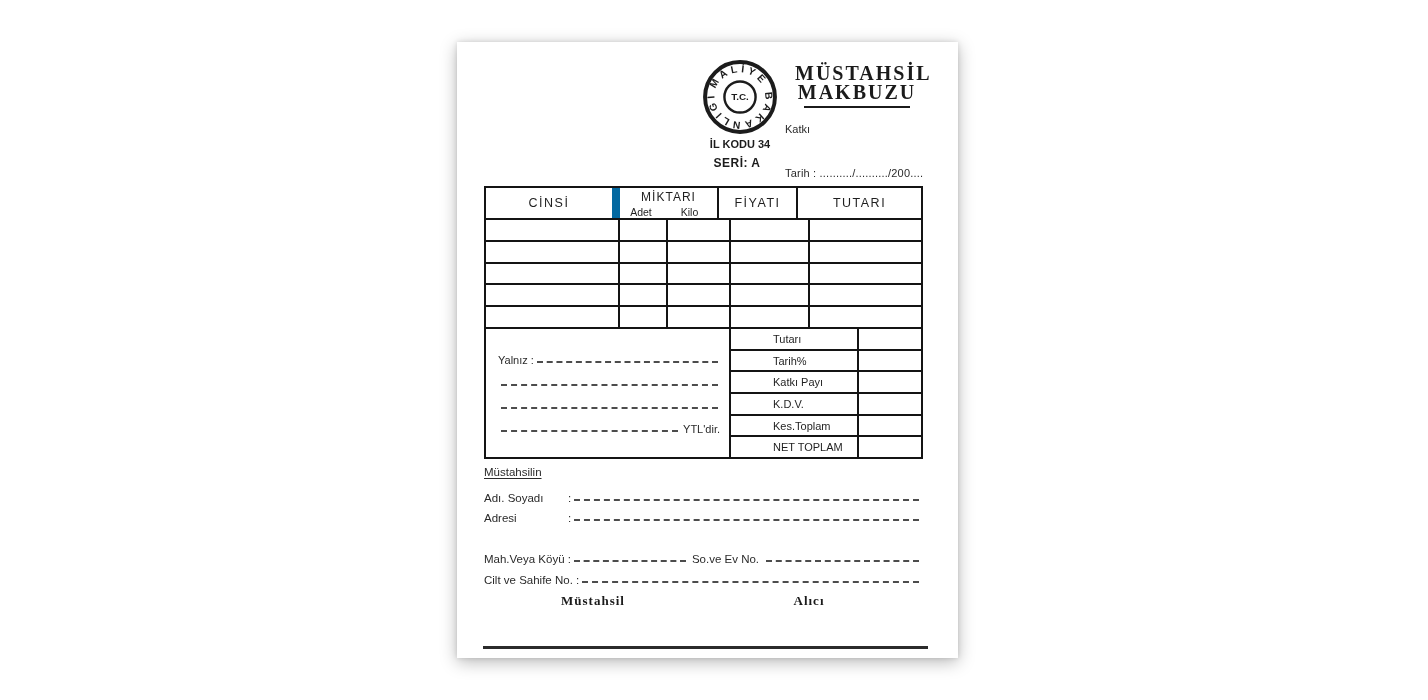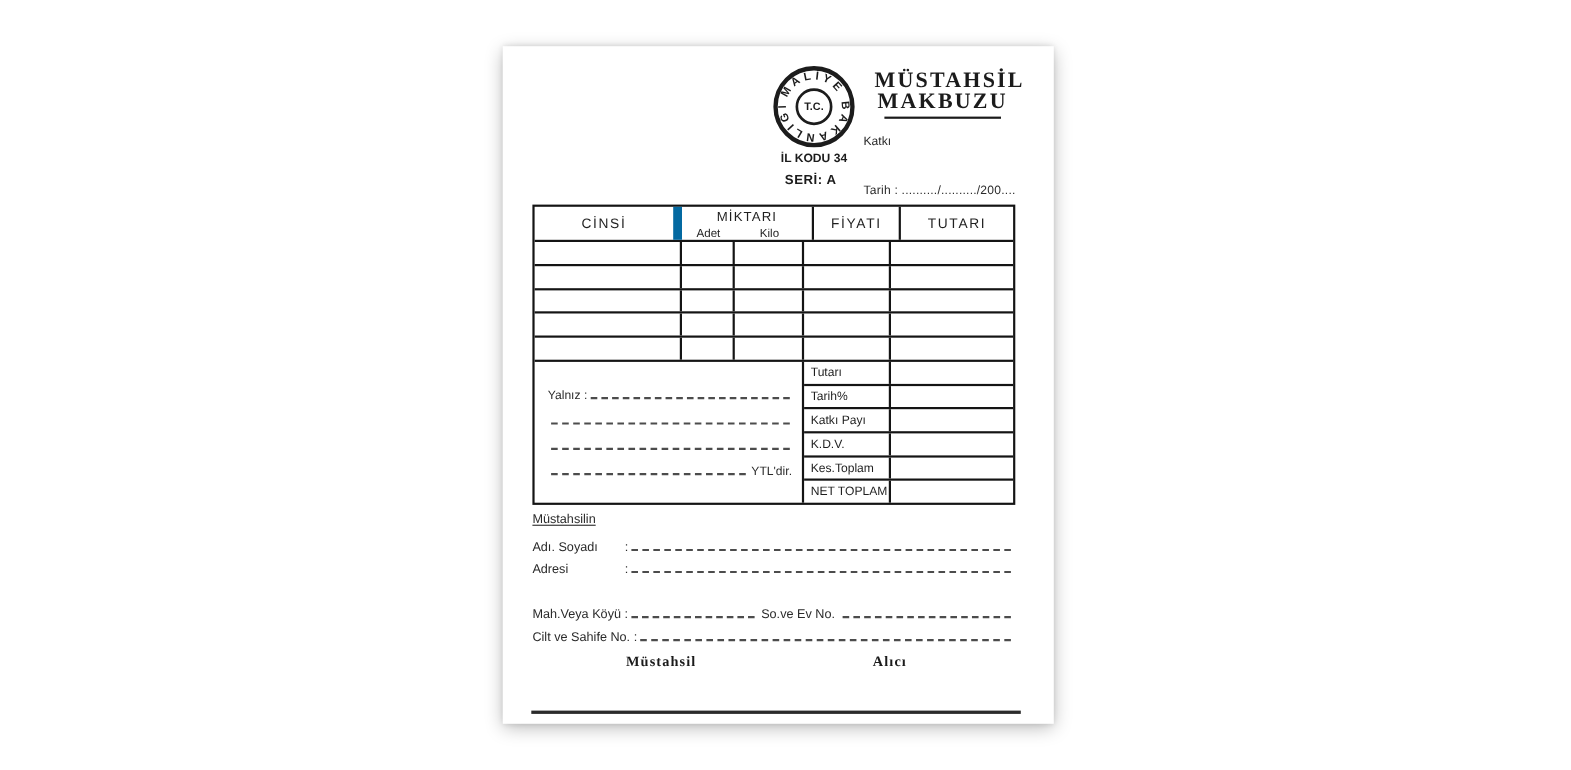--- a/index.html
+++ b/index.html
@@ -36,21 +36,21 @@
   
   .form-table{
     left:27px;top:144px;width:439px;height:273px;
     border:2px solid #141414;box-sizing:border-box;
     display:flex;flex-direction:column;background:#fff;
   }
   .t-header{display:flex;height:32px;flex:0 0 32px;border-bottom:2px solid #141414;box-sizing:border-box;}
   .th{box-sizing:border-box;display:flex;align-items:center;justify-content:center;
       font-size:12.5px;letter-spacing:1.5px;color:#1f1f1f;}
   .th-cinsi{width:134px;border-right:8px solid #0369a1;}
-  .th-miktari{width:120px;border-right:2px solid #141414;flex-direction:column;justify-content:flex-end;padding-top:2px;letter-spacing:1px;font-size:12px;}
+  .th-miktari{width:99px;border-right:2px solid #141414;flex-direction:column;justify-content:flex-end;padding-top:2px;letter-spacing:1px;font-size:12px;}
   .th-sub{display:flex;width:100%;font-size:10.5px;letter-spacing:0;margin-top:2px;}
   .th-sub span{display:block;text-align:center;}
   .th-sub .sub-adet{width:48px;}
   .th-sub .sub-kilo{width:63px;}
   .th-fiyati{width:79px;border-right:2px solid #141414;text-align:center;}
   .th-tutari{flex:1;}
   .data-rows{display:flex;flex-direction:column;flex:0 0 109px;}
   .d-row{display:flex;flex:1;border-bottom:2px solid #141414;box-sizing:border-box;}
   .d-cell{box-sizing:border-box;border-right:2px solid #141414;}
   .dc-cinsi{width:134px;}
@@ -61,37 +61,37 @@
 
   .t-bottom{display:flex;flex:1;}
   .yalniz-cell{width:245px;box-sizing:border-box;border-right:2px solid #141414;
                padding:14px 9px 8px 12px;display:flex;flex-direction:column;}
   .y-line{display:flex;align-items:flex-end;height:23px;font-size:11px;color:#2a2a2a;}
   .lead{flex:1;border-bottom:2px dashed #4c4c4c;height:4px;margin:0 2px 3px 3px;}
   .y-line .tail{margin-left:3px;}
   .totals{flex:1;display:flex;flex-direction:column;}
   .tot-row{display:flex;flex:1;border-bottom:2px solid #141414;box-sizing:border-box;}
   .tot-row:last-child{border-bottom:none;}
-  .tot-label{width:79px;box-sizing:border-box;border-right:2px solid #141414;
-             display:flex;align-items:center;padding-left:6px;font-size:11px;color:#1f1f1f;}
+  .tot-label{width:92px;box-sizing:border-box;border-right:2px solid #141414;
+             display:flex;align-items:center;padding-left:6px;font-size:11px;color:#1f1f1f;margin-left:36px;}
   .tot-value{flex:1;}
 
   
   .m-heading{left:27px;top:424px;font-size:11.5px;color:#2a2a2a;text-decoration:underline;text-underline-offset:2px;}
   .prow{left:27px;width:437px;display:flex;align-items:flex-end;font-size:11.5px;color:#2a2a2a;height:16px;}
   .plabel{white-space:nowrap;}
   .w-tab{width:84px;flex:0 0 84px;}
   .r1{top:446px;} .r2{top:466px;} .r3{top:487px;} .r4{top:507px;} .r5{top:528px;}
   .lead-fix{flex:0 0 auto;}
   .gap{margin:0 4px;}
 
   
   .sig{font-family:"Liberation Serif", serif;font-weight:bold;font-size:13px;
        letter-spacing:1px;color:#1b1b1b;text-align:center;}
-  .sig-left{left:96px;top:551px;width:80px;text-align:right;}
+  .sig-left{left:96px;top:551px;width:80px;}
   .sig-right{left:322px;top:551px;width:60px;}
   .footer-rule{left:26px;top:604px;width:445px;height:3px;background:#2b2b2b;}
 </style>
 </head>
 <body>
 
 <div class="canvas">
   <div class="page">
 
     <svg class="seal" viewBox="0 0 100 100">

